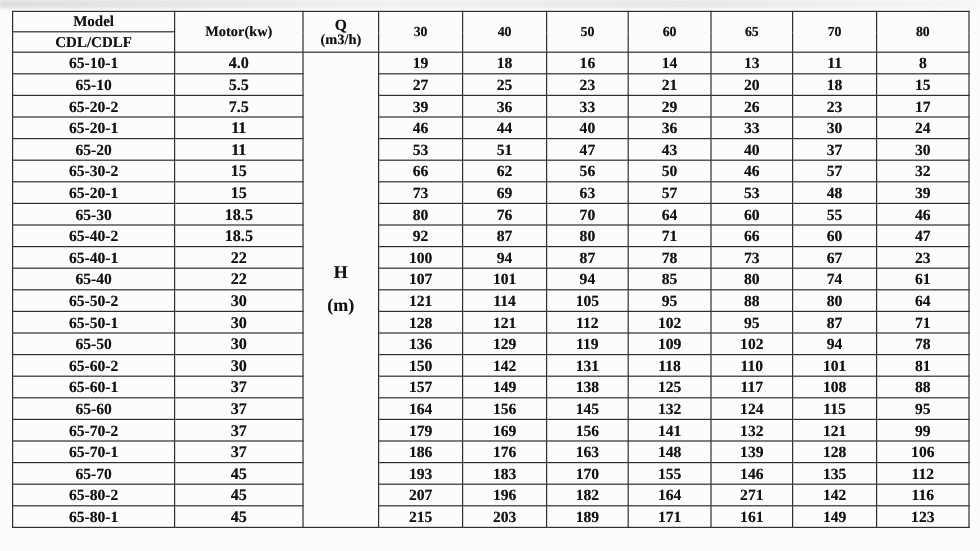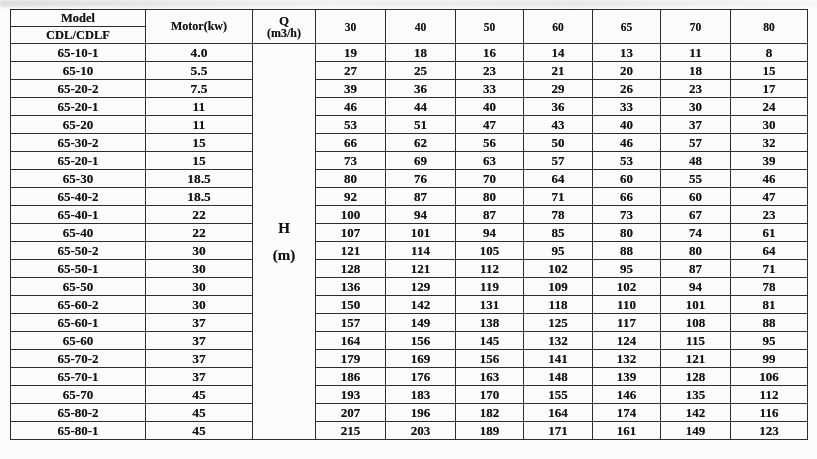--- a/index.html
+++ b/index.html
@@ -320,21 +320,21 @@
           <td class="h-value-cell">135</td>
           <td class="h-value-cell">112</td>
         </tr>
         <tr>
           <td class="model-cell">65-80-2</td>
           <td class="motor-cell">45</td>
           <td class="h-value-cell">207</td>
           <td class="h-value-cell">196</td>
           <td class="h-value-cell">182</td>
           <td class="h-value-cell">164</td>
-          <td class="h-value-cell">174</td>
+          <td class="h-value-cell">271</td>
           <td class="h-value-cell">142</td>
           <td class="h-value-cell">116</td>
         </tr>
         <tr>
           <td class="model-cell">65-80-1</td>
           <td class="motor-cell">45</td>
           <td class="h-value-cell">215</td>
           <td class="h-value-cell">203</td>
           <td class="h-value-cell">189</td>
           <td class="h-value-cell">171</td>

